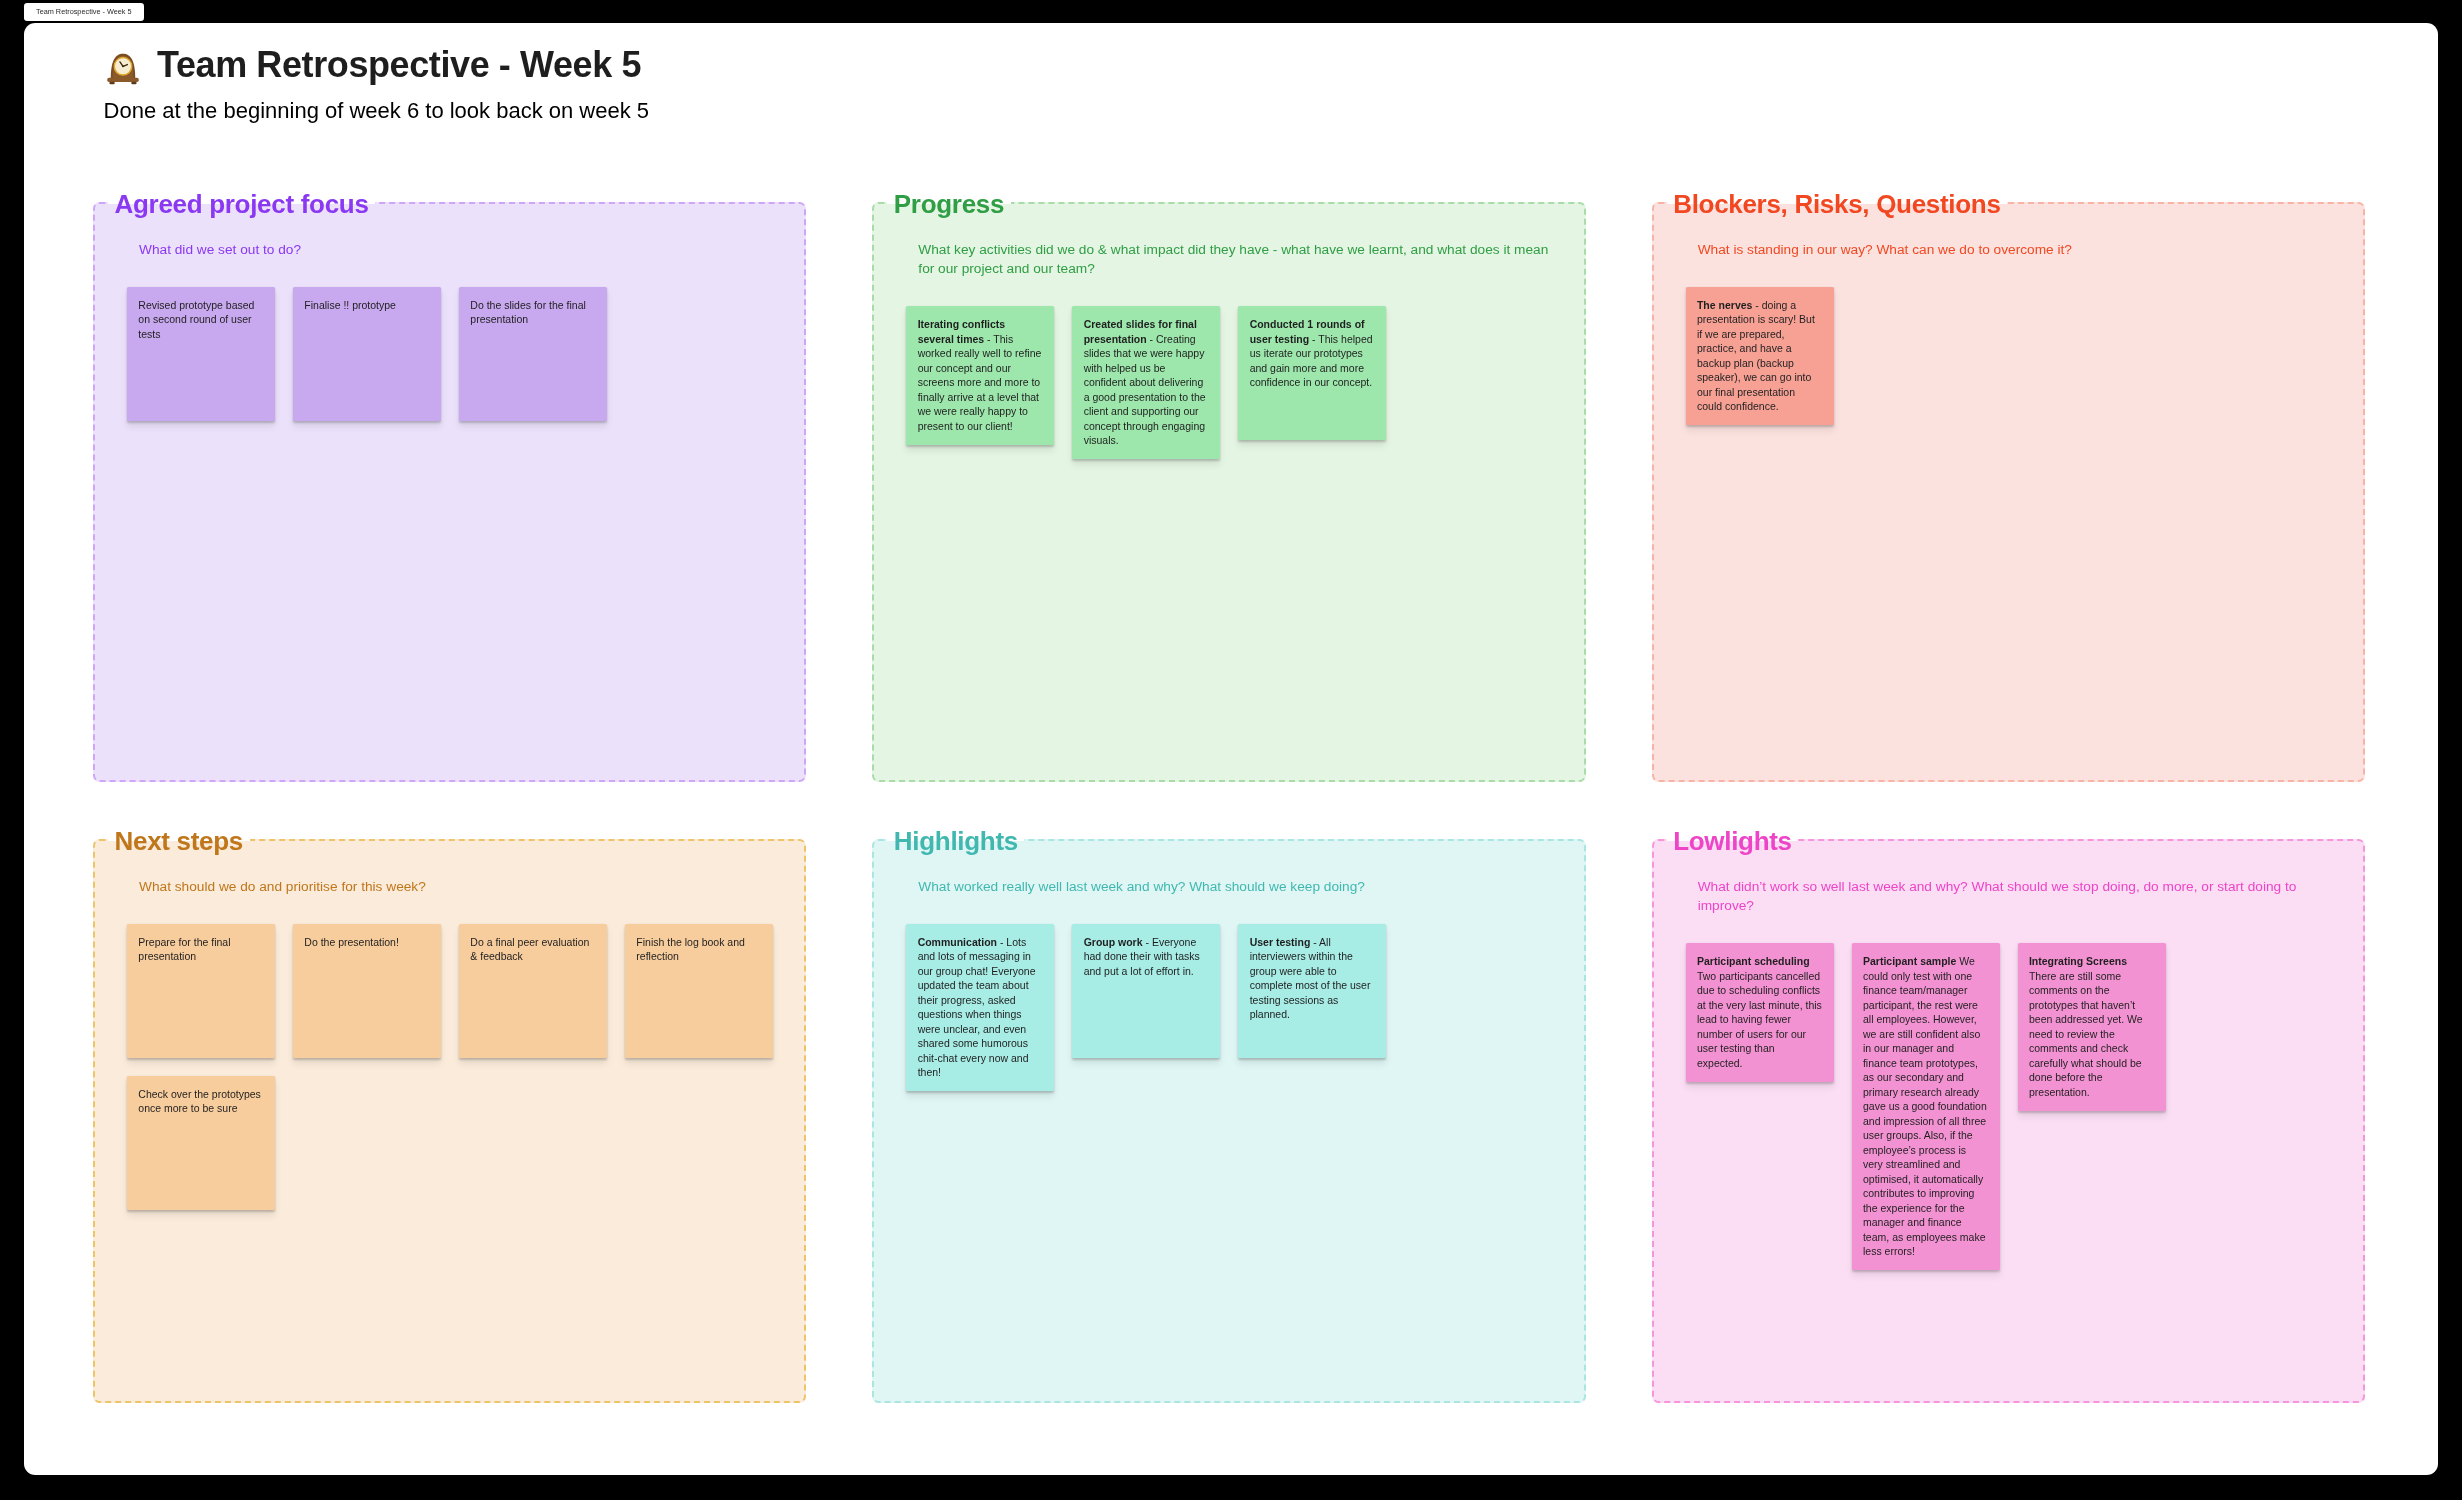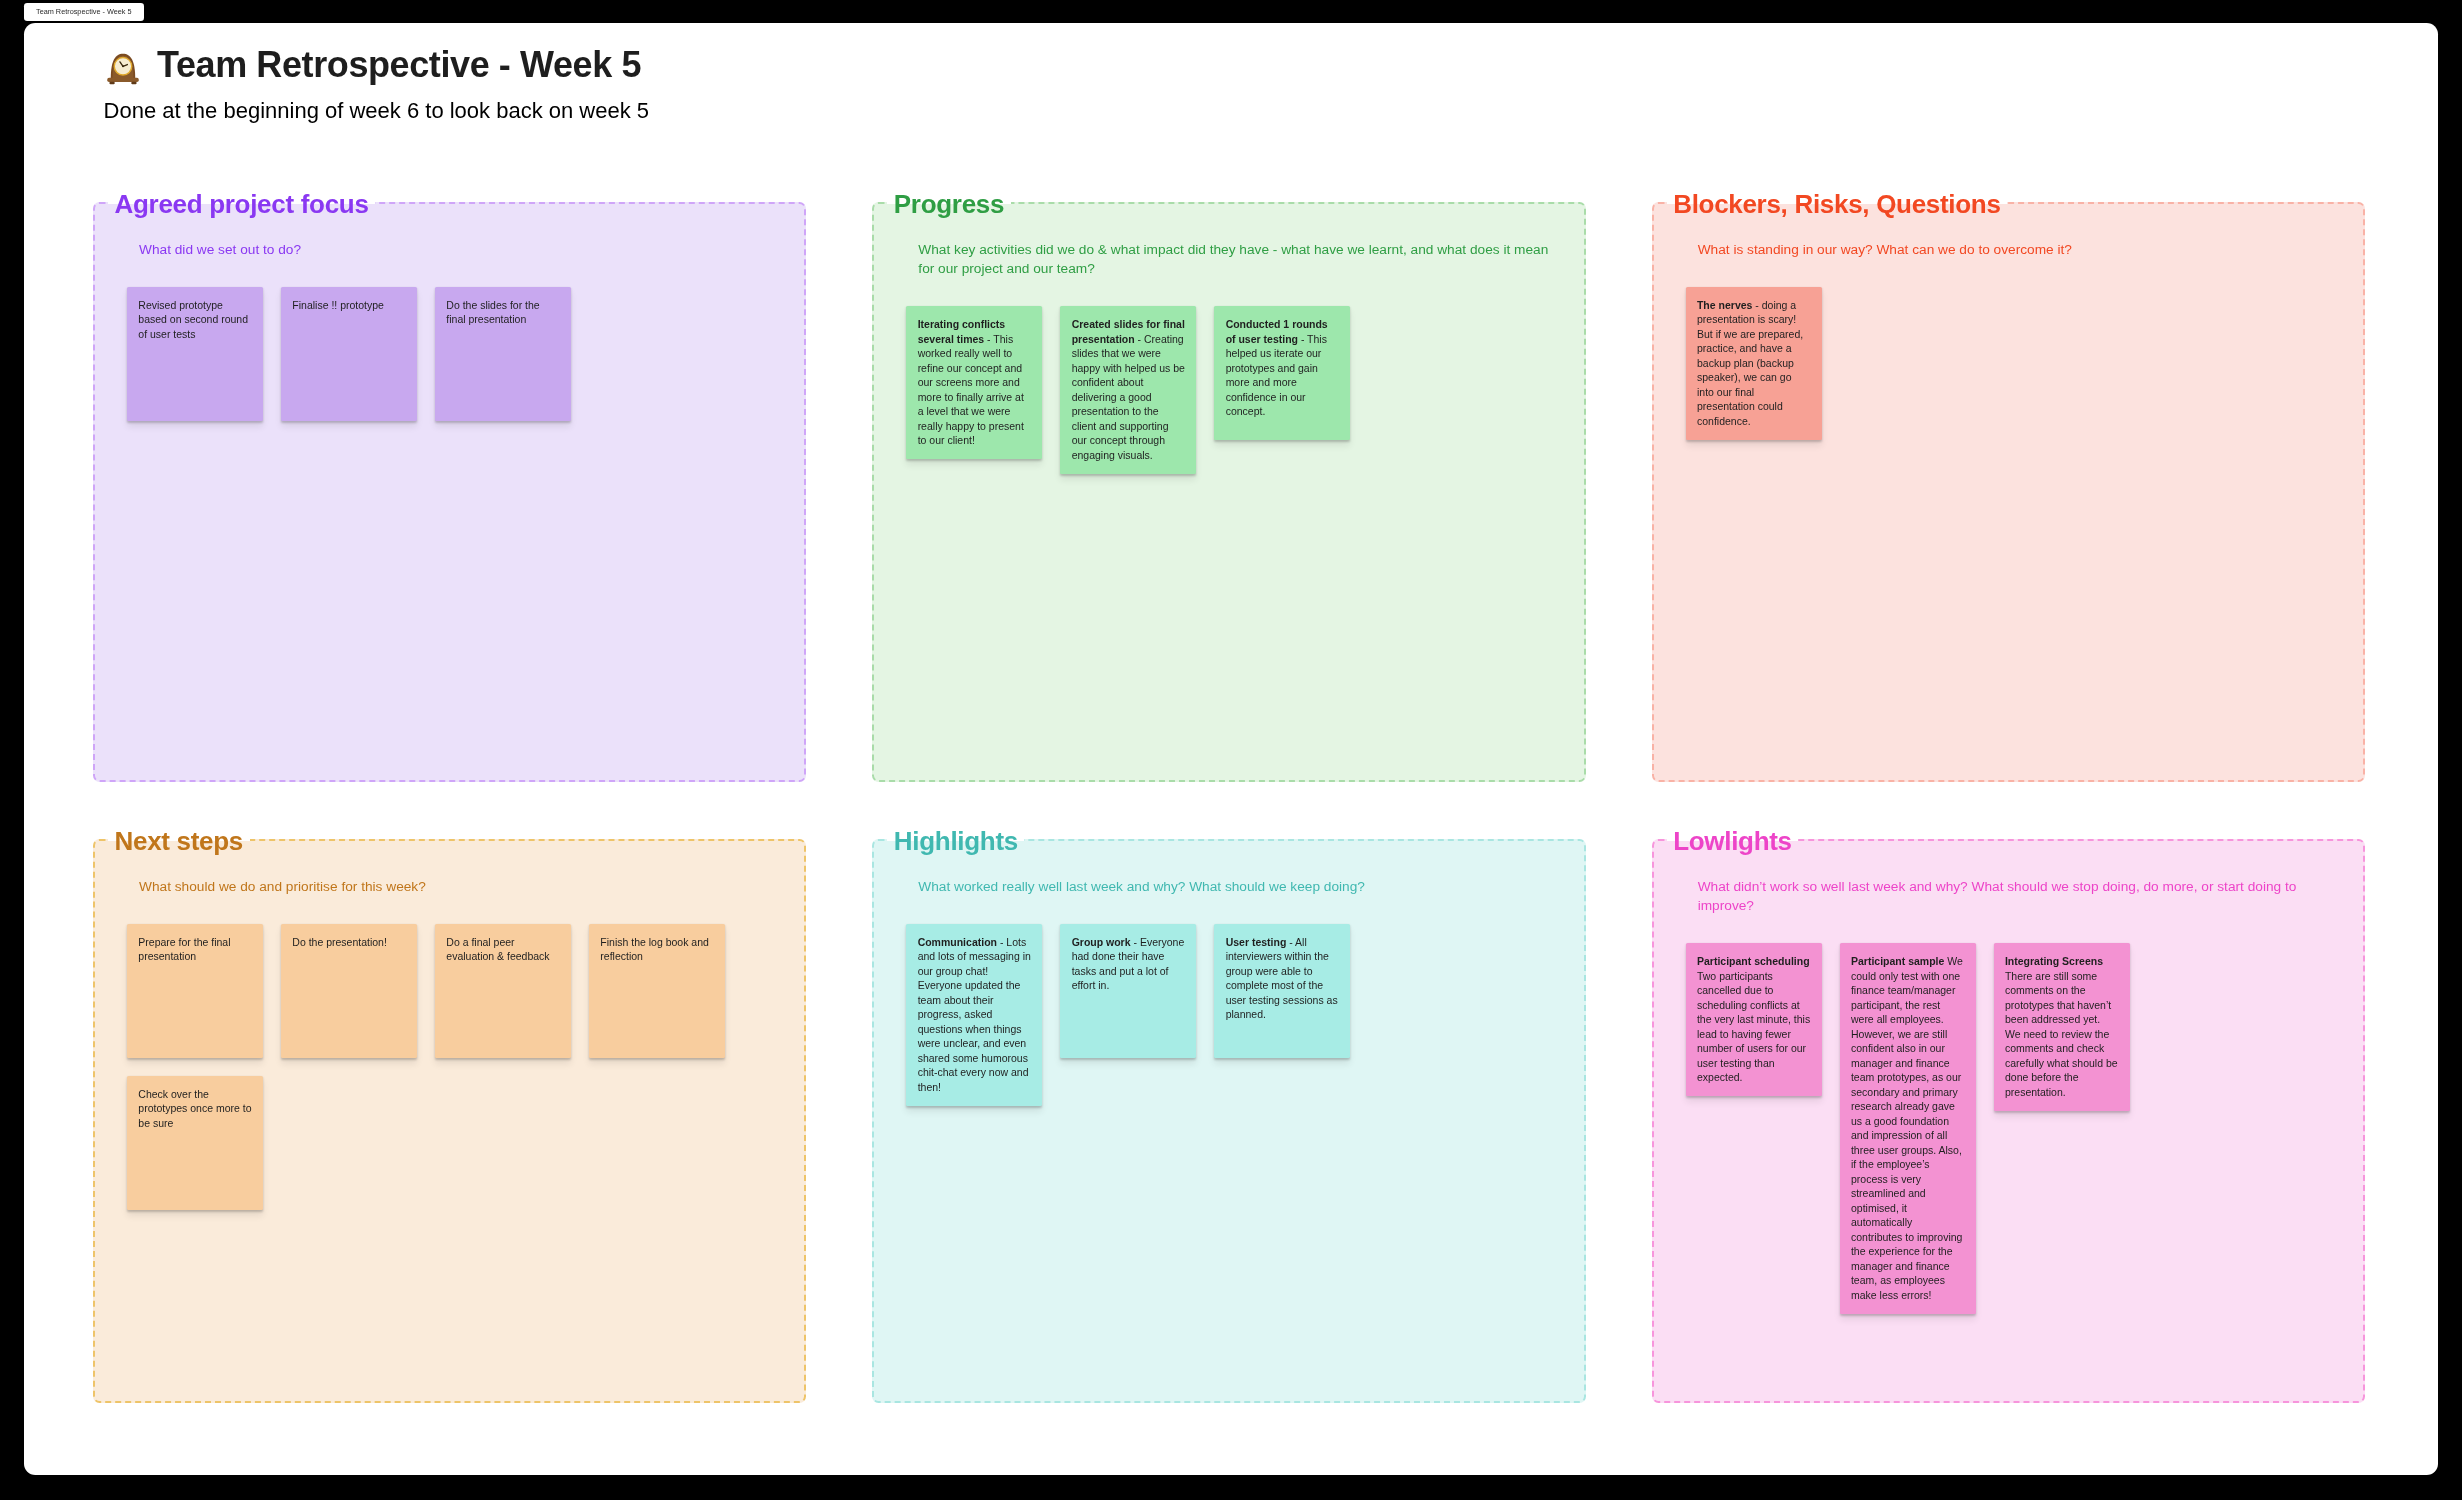--- a/index.html
+++ b/index.html
@@ -94,21 +94,21 @@
     color: var(--accent);
   }
   .notes {
     margin-top: 27.5px;
     display: flex;
     flex-wrap: wrap;
     gap: 18px;
     align-items: flex-start;
   }
   .note {
-    width: 136px;
+    width: 148px;
     min-height: 134px;
     box-sizing: border-box;
     padding: 11.3px;
     background: var(--note);
     border-radius: 1.6px;
     font-size: 10.5px;
     line-height: 14.5px;
     color: #1f1f1f;
     box-shadow: 0 1.6px 2.4px rgba(0,0,0,0.20), 0 5.7px 7.3px rgba(0,0,0,0.08);
   }
@@ -187,21 +187,21 @@
 <span class="note-body">Check over the prototypes once more to be sure</span></div>
         </div>
   </section>
       <section class="panel" style="--accent: #40b8b0; --bg: #dff6f4; --border: #a9e6e1; --note: #a7ece5;">
     <h2 class="panel-title">Highlights</h2>
     <p class="panel-question">What worked really well last week and why? What should we keep doing?</p>
     <div class="notes">
           <div class="note"><b class="note-title">Communication</b>
 <span class="note-body">- Lots and lots of messaging in our group chat! Everyone updated the team about their progress, asked questions when things were unclear, and even shared some humorous chit-chat every now and then!</span></div>
           <div class="note"><b class="note-title">Group work</b>
-<span class="note-body">- Everyone had done their have tasks and put a lot of effort in.</span></div>
+<span class="note-body">- Everyone had done their with tasks and put a lot of effort in.</span></div>
           <div class="note"><b class="note-title">User testing</b>
 <span class="note-body">- All interviewers within the group were able to complete most of the user testing sessions as planned.</span></div>
         </div>
   </section>
       <section class="panel" style="--accent: #ed44c8; --bg: #fbdef4; --border: #f795dc; --note: #f392d2;">
     <h2 class="panel-title">Lowlights</h2>
     <p class="panel-question">What didn’t work so well last week and why? What should we stop doing, do more, or start doing to improve?</p>
     <div class="notes">
           <div class="note"><b class="note-title">Participant scheduling</b>
 <span class="note-body">Two participants cancelled due to scheduling conflicts at the very last minute, this lead to having fewer number of users for our user testing than expected.</span></div>

